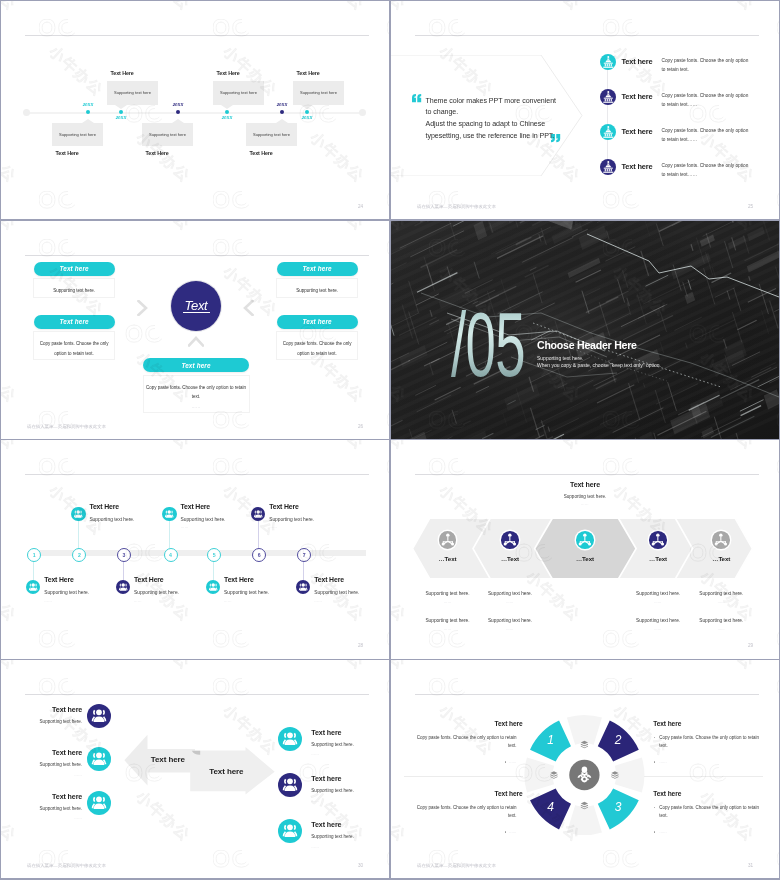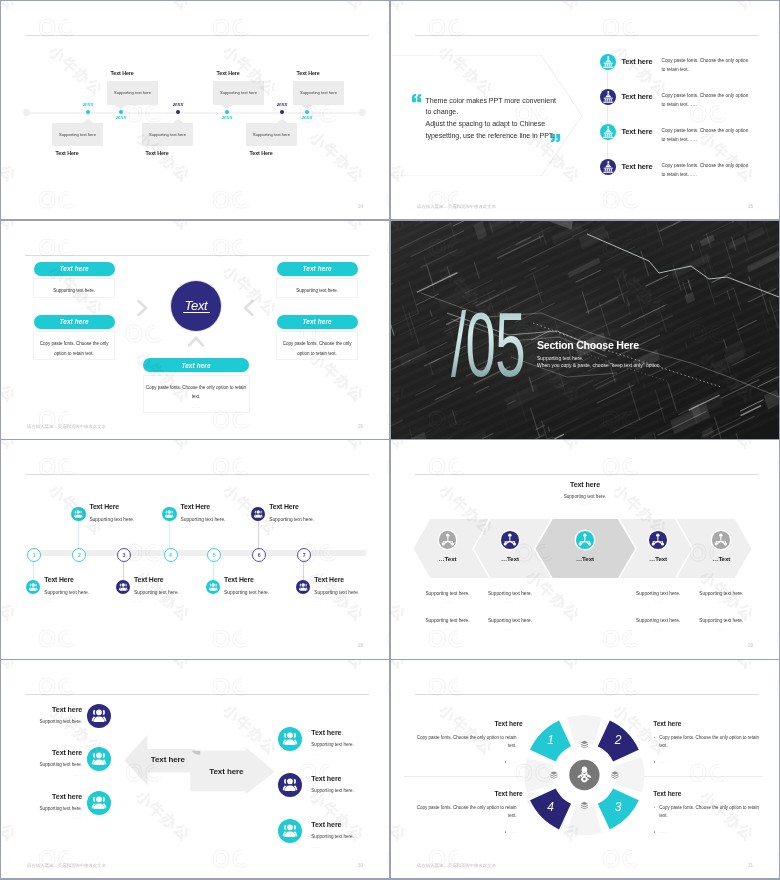--- a/index.html
+++ b/index.html
@@ -969,21 +969,21 @@
           <polygon points="130,-14 186,6 172,60 116,40" transform="translate(0 0)" fill="#6d6d6d" fill-opacity="0"></polygon>
         </g>
         <g transform="translate(390 115)">
           <polygon points="118,-20 188,5 176,62 106,37" fill="#7a7a7a" fill-opacity=".30" stroke="#8d8d8d" stroke-opacity=".35" stroke-width="0.8"></polygon>
         </g>
         <g opacity=".38">
           <polygon points="122,-76 192,-50 180,8 110,-18" fill="#8f8f8f" stroke="#9b9b9b" stroke-width="0.7"></polygon>
         </g>
       </svg>
   <div class="sh-num">/05</div>
-  <div class="sh-title">Section Choose Here</div>
+  <div class="sh-title">Choose Header Here</div>
   <div class="sh-sub1">Supporting text here.</div>
   <div class="sh-sub2">When you copy &amp; paste, choose "keep text only" option.</div>
   <svg class="wm" style="mix-blend-mode:screen;opacity:.035">
         <rect width="388" height="220" fill="url(#wmpat)"></rect>
       </svg>
 </div>
 
 <div class="slide s4">
   <div class="toprule"></div>
   <div class="st-band"></div>

